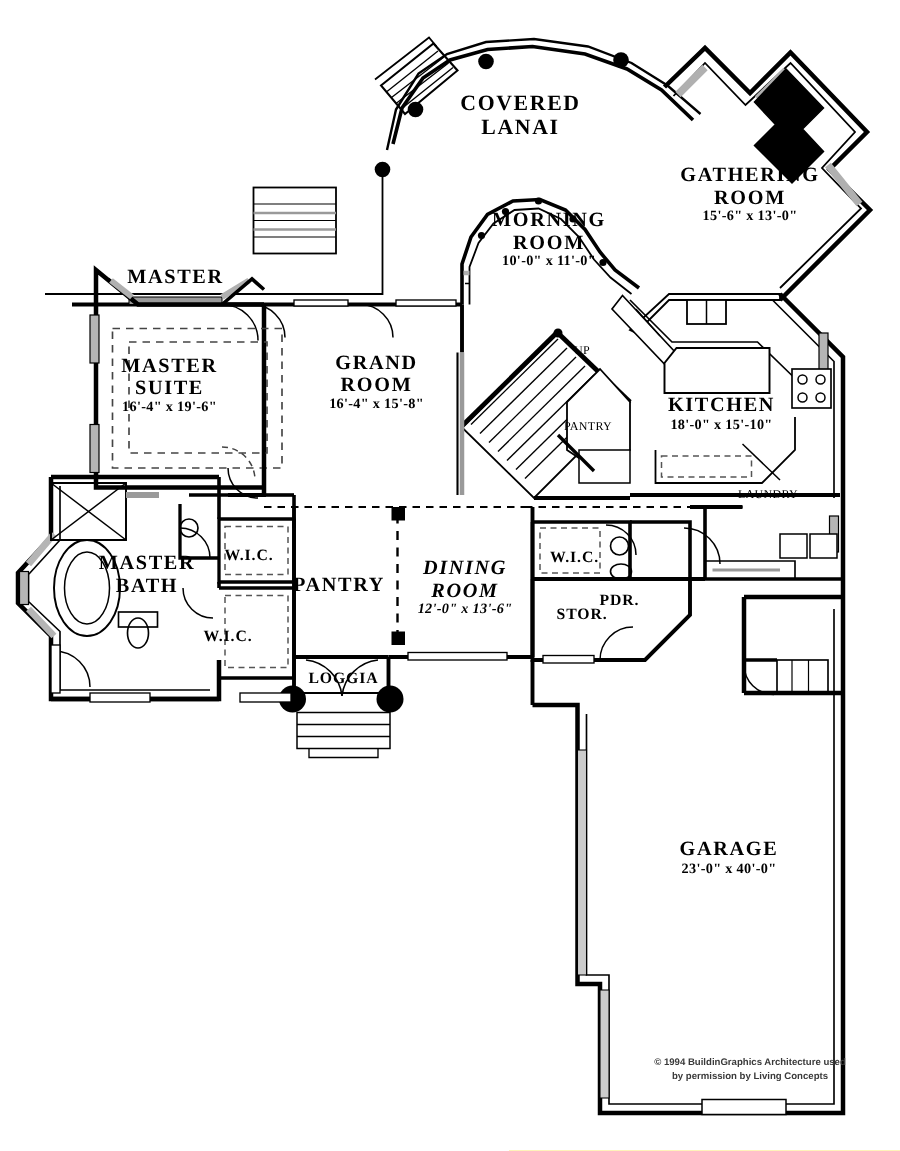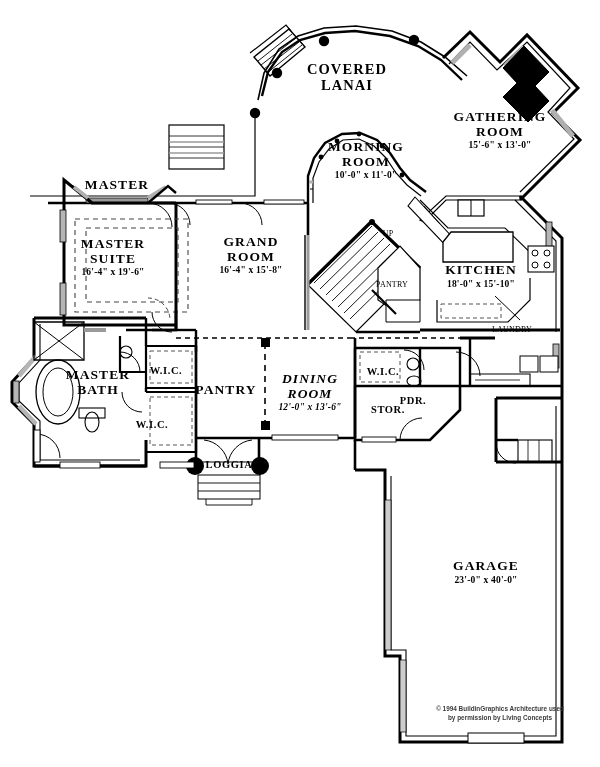--- a/index.html
+++ b/index.html
@@ -430,21 +430,21 @@
       </div>
       <div class="room-label small" style="left: 383px; top: 372px;">
         <span class="nm">W.I.C.</span>
       </div>
       <div class="room-label small" style="left: 413px; top: 370px; margin-top: 31px;">
         <span class="nm">PDR.</span>
       </div>
       <div class="room-label small" style="left: 388px; top: 410px;">
         <span class="nm">STOR.</span>
       </div>
-      <div class="room-label small" style="left: 229px; top: 453px; margin-top: 12px;">
+      <div class="room-label small" style="left: 229px; top: 453px;">
         <span class="nm">LOGGIA</span>
       </div>
       <div class="room-label" style="left: 486px; top: 572px;">
         <span class="nm">GARAGE</span>
         <span class="dim">23'-0" x 40'-0"</span>
       </div>
     </div>
 
   <div class="copyright" style="left: 500px; top: 704px;">
     <div>© 1994 BuildinGraphics Architecture used</div>

